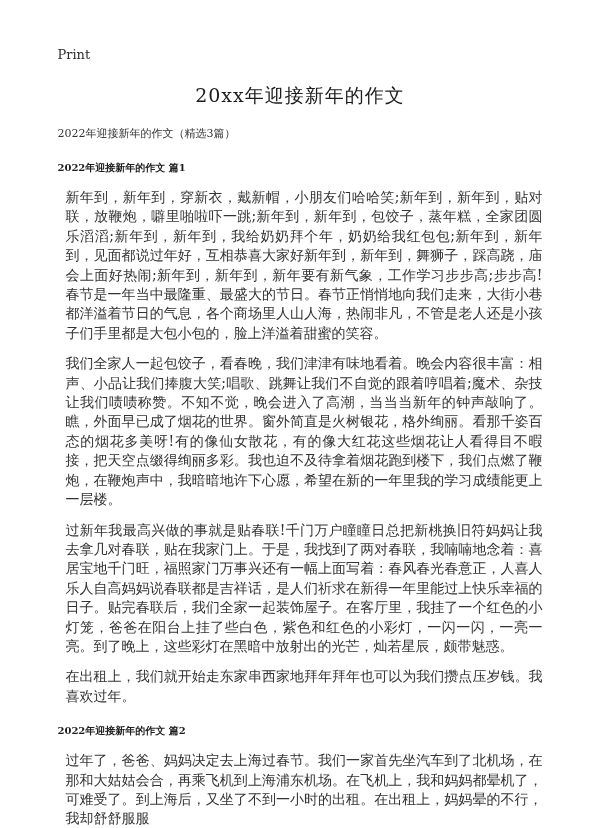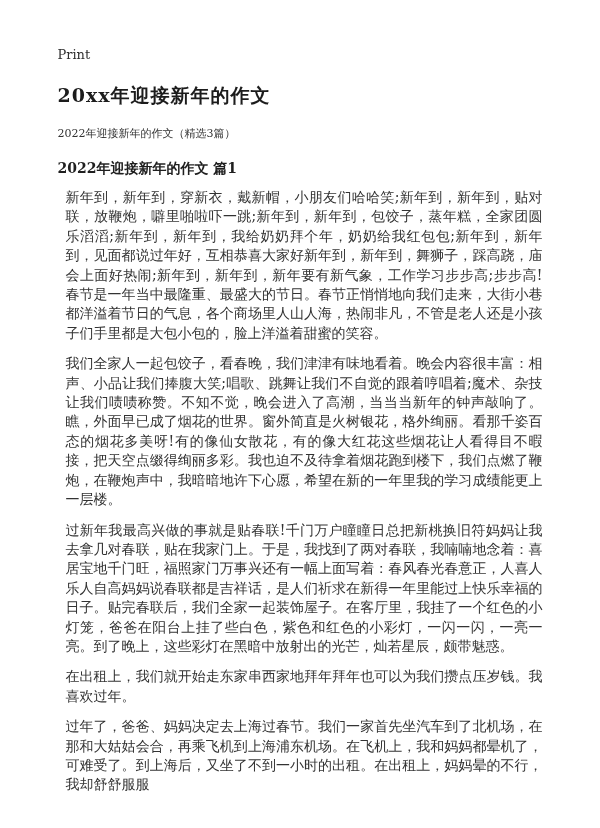--- a/index.html
+++ b/index.html
@@ -22,35 +22,35 @@
   .print-link {
     font-size: 13px;
     color: #2f2f2f;
     line-height: 16px;
     margin-bottom: 14px;
     display: inline-block;
     cursor: pointer;
   }
   .doc-title {
     font-size: 19px;
-    font-weight: bold;
+    font-weight: normal;
     color: #1c1c1c;
-    text-align: left;
+    text-align: center;
     margin: 6px 0 16px 0;
     line-height: 24px;
     letter-spacing: 1px;
   }
   .doc-subtitle {
     font-size: 11px;
     color: #333333;
     margin: 18px 0 14px 0;
     line-height: 18px;
   }
   .section-heading {
-    font-size: 14px;
+    font-size: 10px;
     font-weight: bold;
     color: #1f1f1f;
     margin: 16px 0 11px 0;
     line-height: 18px;
   }
   .body-paragraph {
     font-size: 14px;
     line-height: 19.4px;
     color: #333333;
     margin: 0 0 11px 8px;
@@ -73,17 +73,18 @@
   <h2 class="section-heading">2022年迎接新年的作文 篇1</h2>
 
   <p class="body-paragraph">新年到，新年到，穿新衣，戴新帽，小朋友们哈哈笑;新年到，新年到，贴对联，放鞭炮，噼里啪啦吓一跳;新年到，新年到，包饺子，蒸年糕，全家团圆乐滔滔;新年到，新年到，我给奶奶拜个年，奶奶给我红包包;新年到，新年到，见面都说过年好，互相恭喜大家好新年到，新年到，舞狮子，踩高跷，庙会上面好热闹;新年到，新年到，新年要有新气象，工作学习步步高;步步高!春节是一年当中最隆重、最盛大的节日。春节正悄悄地向我们走来，大街小巷都洋溢着节日的气息，各个商场里人山人海，热闹非凡，不管是老人还是小孩子们手里都是大包小包的，脸上洋溢着甜蜜的笑容。</p>
 
   <p class="body-paragraph">我们全家人一起包饺子，看春晚，我们津津有味地看着。晚会内容很丰富：相声、小品让我们捧腹大笑;唱歌、跳舞让我们不自觉的跟着哼唱着;魔术、杂技让我们啧啧称赞。不知不觉，晚会进入了高潮，当当当新年的钟声敲响了。瞧，外面早已成了烟花的世界。窗外简直是火树银花，格外绚丽。看那千姿百态的烟花多美呀!有的像仙女散花，有的像大红花这些烟花让人看得目不暇接，把天空点缀得绚丽多彩。我也迫不及待拿着烟花跑到楼下，我们点燃了鞭炮，在鞭炮声中，我暗暗地许下心愿，希望在新的一年里我的学习成绩能更上一层楼。</p>
 
   <p class="body-paragraph">过新年我最高兴做的事就是贴春联!千门万户瞳瞳日总把新桃换旧符妈妈让我去拿几对春联，贴在我家门上。于是，我找到了两对春联，我喃喃地念着：喜居宝地千门旺，福照家门万事兴还有一幅上面写着：春风春光春意正，人喜人乐人自高妈妈说春联都是吉祥话，是人们祈求在新得一年里能过上快乐幸福的日子。贴完春联后，我们全家一起装饰屋子。在客厅里，我挂了一个红色的小灯笼，爸爸在阳台上挂了些白色，紫色和红色的小彩灯，一闪一闪，一亮一亮。到了晚上，这些彩灯在黑暗中放射出的光芒，灿若星辰，颇带魅惑。</p>
 
   <p class="body-paragraph">在出租上，我们就开始走东家串西家地拜年拜年也可以为我们攒点压岁钱。我喜欢过年。</p>
 
+  <h2 class="section-heading">2022年迎接新年的作文 篇2</h2>
 
 
   <p class="body-paragraph">过年了，爸爸、妈妈决定去上海过春节。我们一家首先坐汽车到了北机场，在那和大姑姑会合，再乘飞机到上海浦东机场。在飞机上，我和妈妈都晕机了，可难受了。到上海后，又坐了不到一小时的出租。在出租上，妈妈晕的不行，我却舒舒服服</p>
 
 </div>
 
 </body></html>

